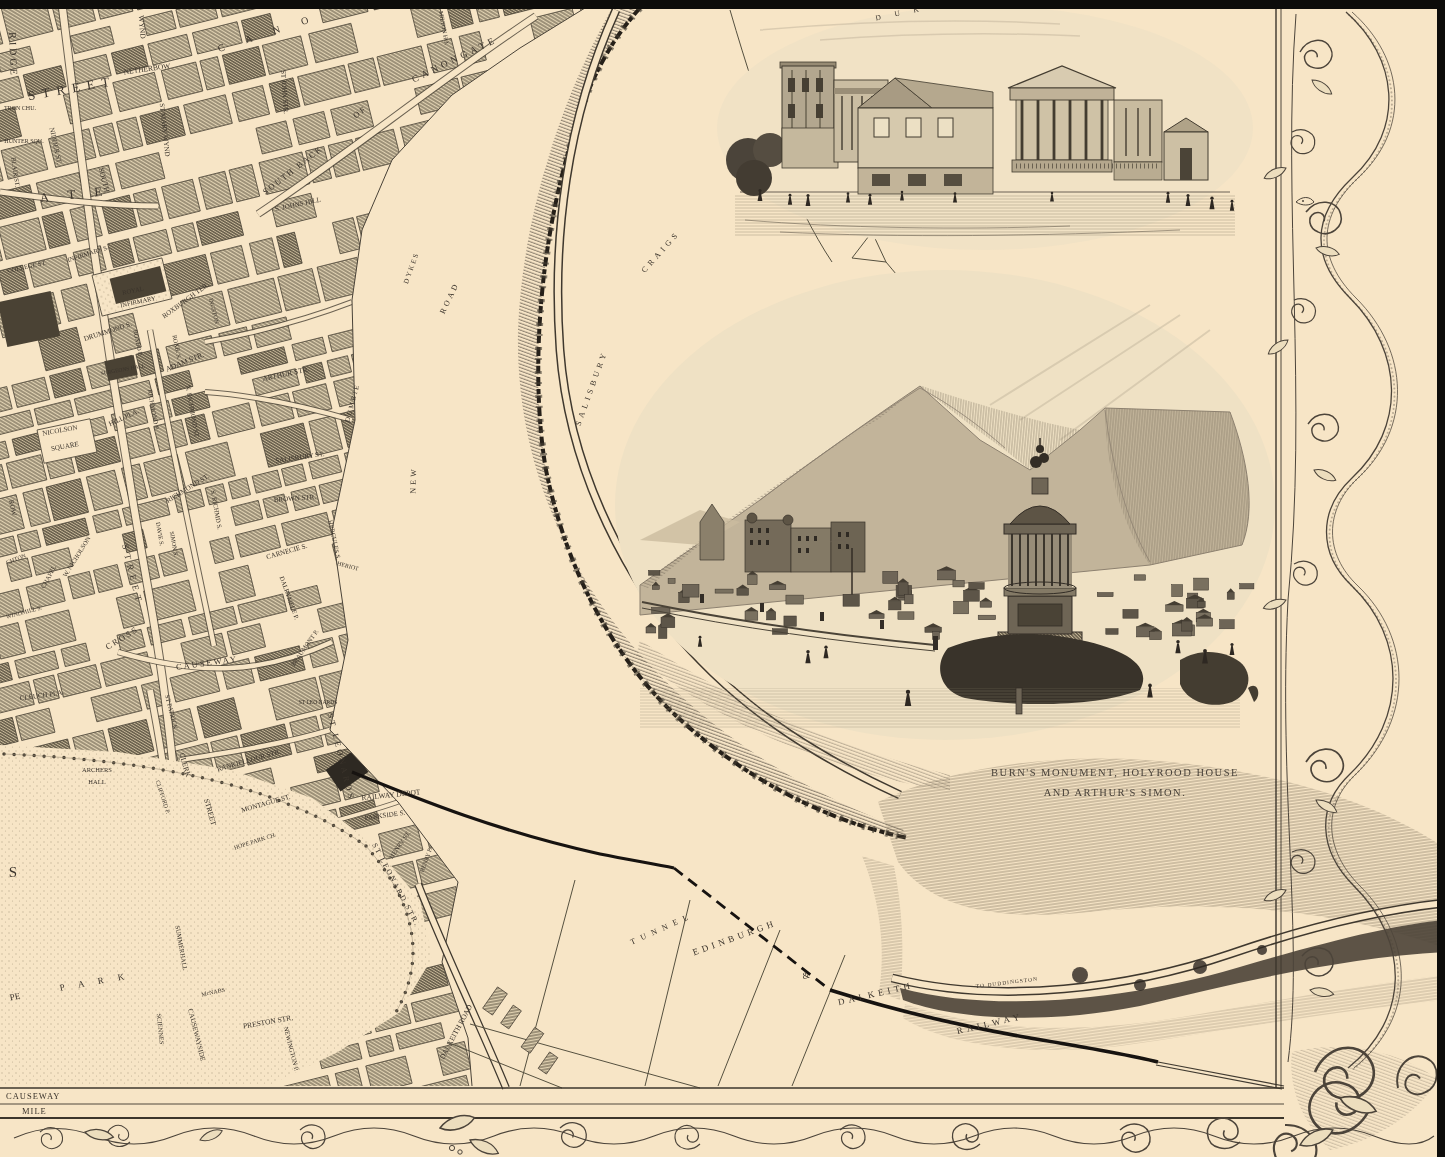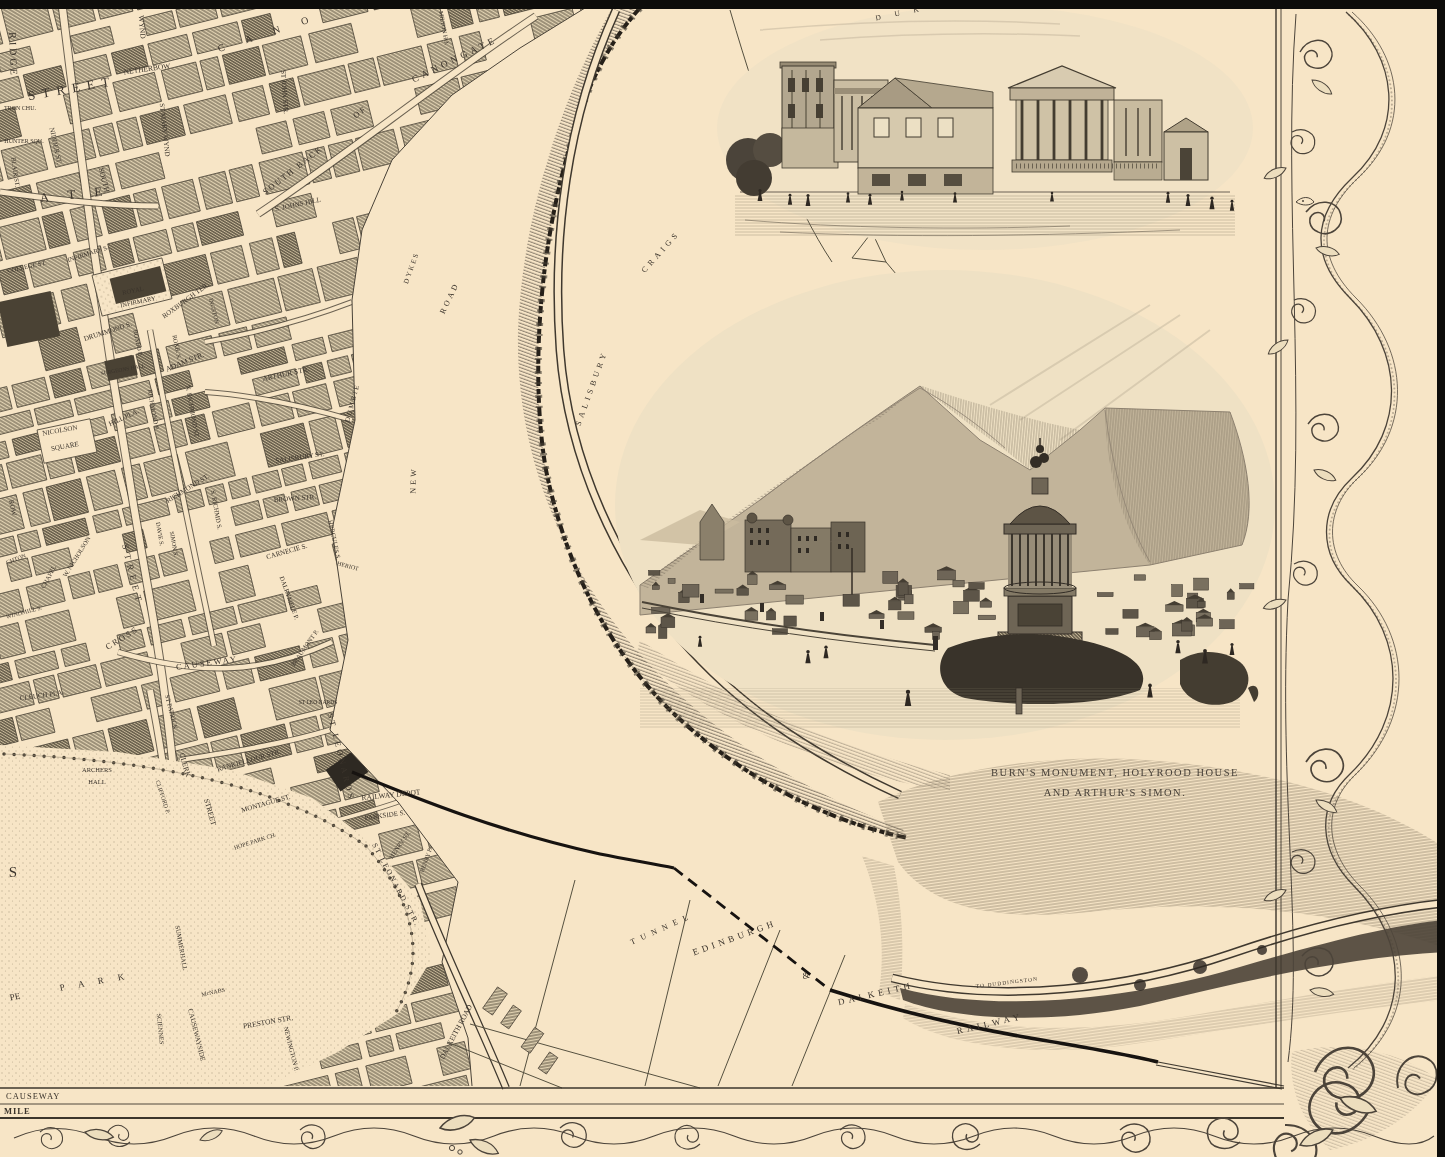--- a/index.html
+++ b/index.html
@@ -8,21 +8,21 @@
   .stage svg{position:absolute;left:0;top:0;}
   .labels{position:absolute;left:0;top:0;width:1445px;height:1157px;pointer-events:none;}
   .mlabel{position:absolute;white-space:nowrap;color:#3a332b;font-family:"Liberation Serif",serif;
           transform-origin:center center;line-height:1;}
   .caption{position:absolute;color:#49423a;text-align:center;white-space:nowrap;}
   .caption.rhs{left:740px;top:252px;width:470px;font-size:15px;letter-spacing:4px;}
   .caption.b1{left:950px;top:767px;width:330px;font-size:10.5px;letter-spacing:1.5px;}
   .caption.b2{left:950px;top:787px;width:330px;font-size:10.5px;letter-spacing:1.5px;}
   .scale{position:absolute;color:#3a332b;font-size:8.5px;letter-spacing:1px;}
   .scale.f{left:6px;top:1091px;}
-  .scale.m{left:4px;top:1106px;font-weight:bold;}
+  .scale.m{left:22px;top:1106px;}
   .trim{position:absolute;background:#0d0c0a;}
   .trim.top{left:0;top:0;width:1445px;height:9px;}
   .trim.right{left:1437px;top:0;width:8px;height:1157px;}
 </style>
 </head>
 <body>
 
 <div class="stage">
 
 <svg id="map" width="1445" height="1157" viewBox="0 0 1445 1157">

